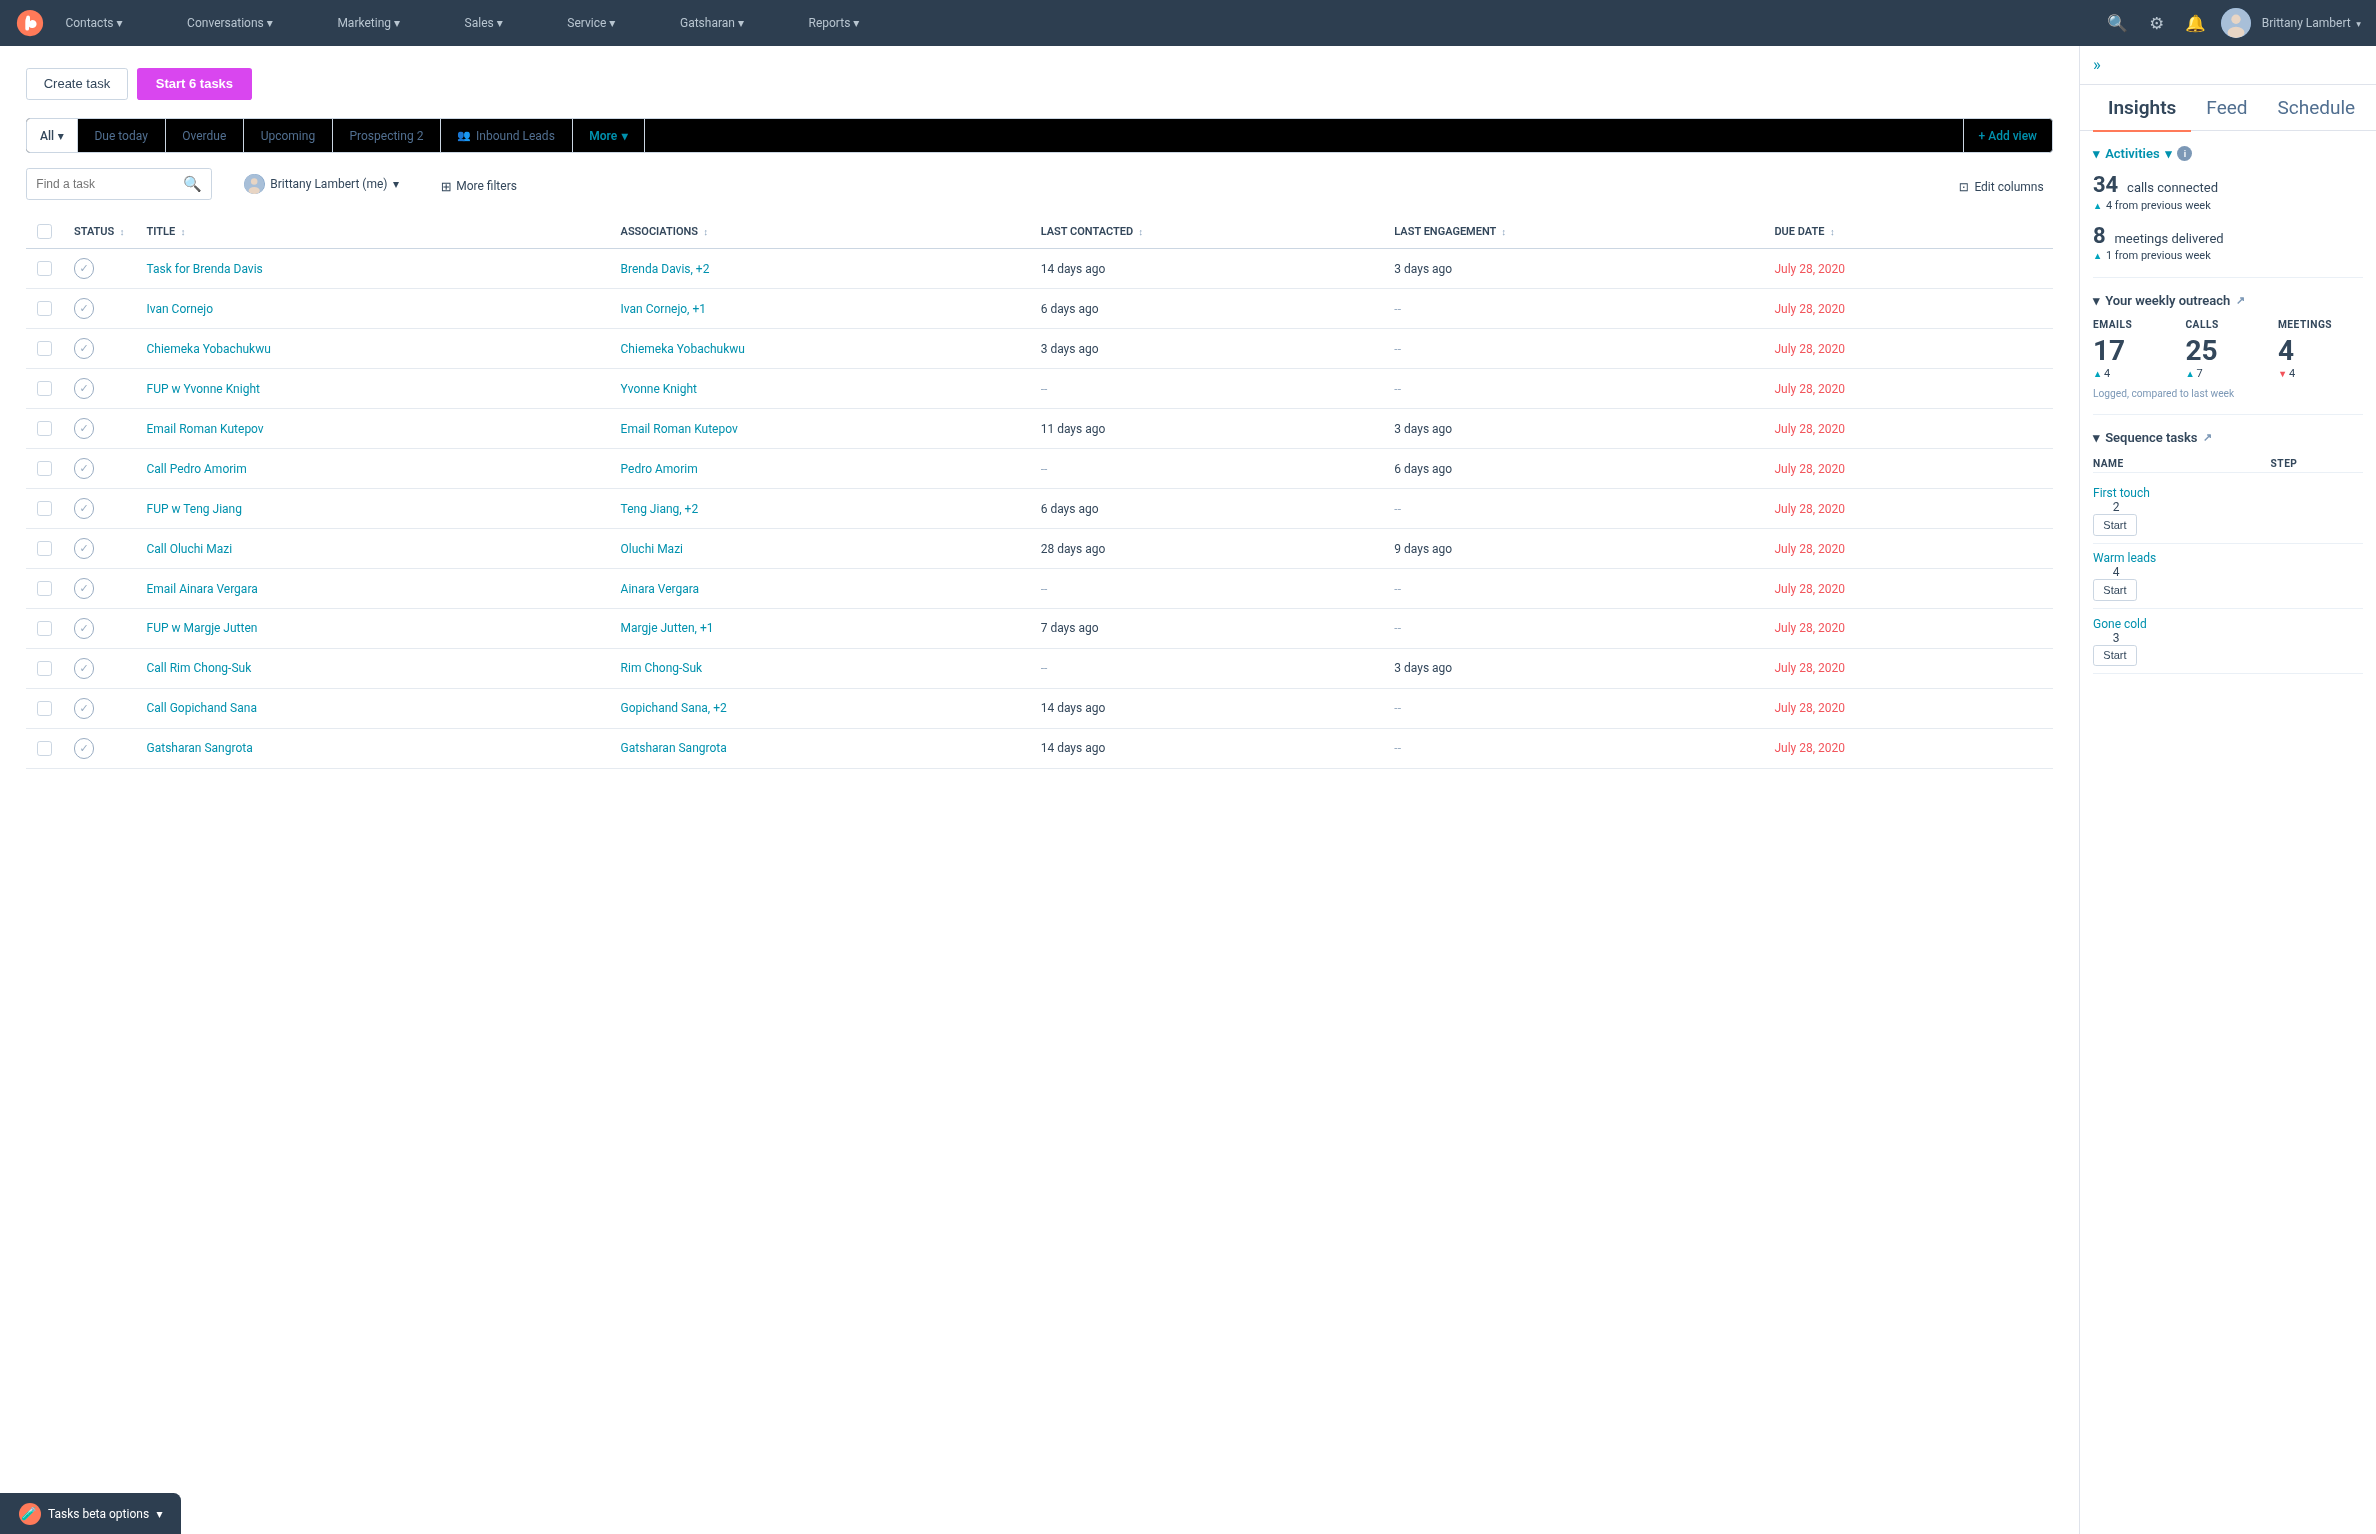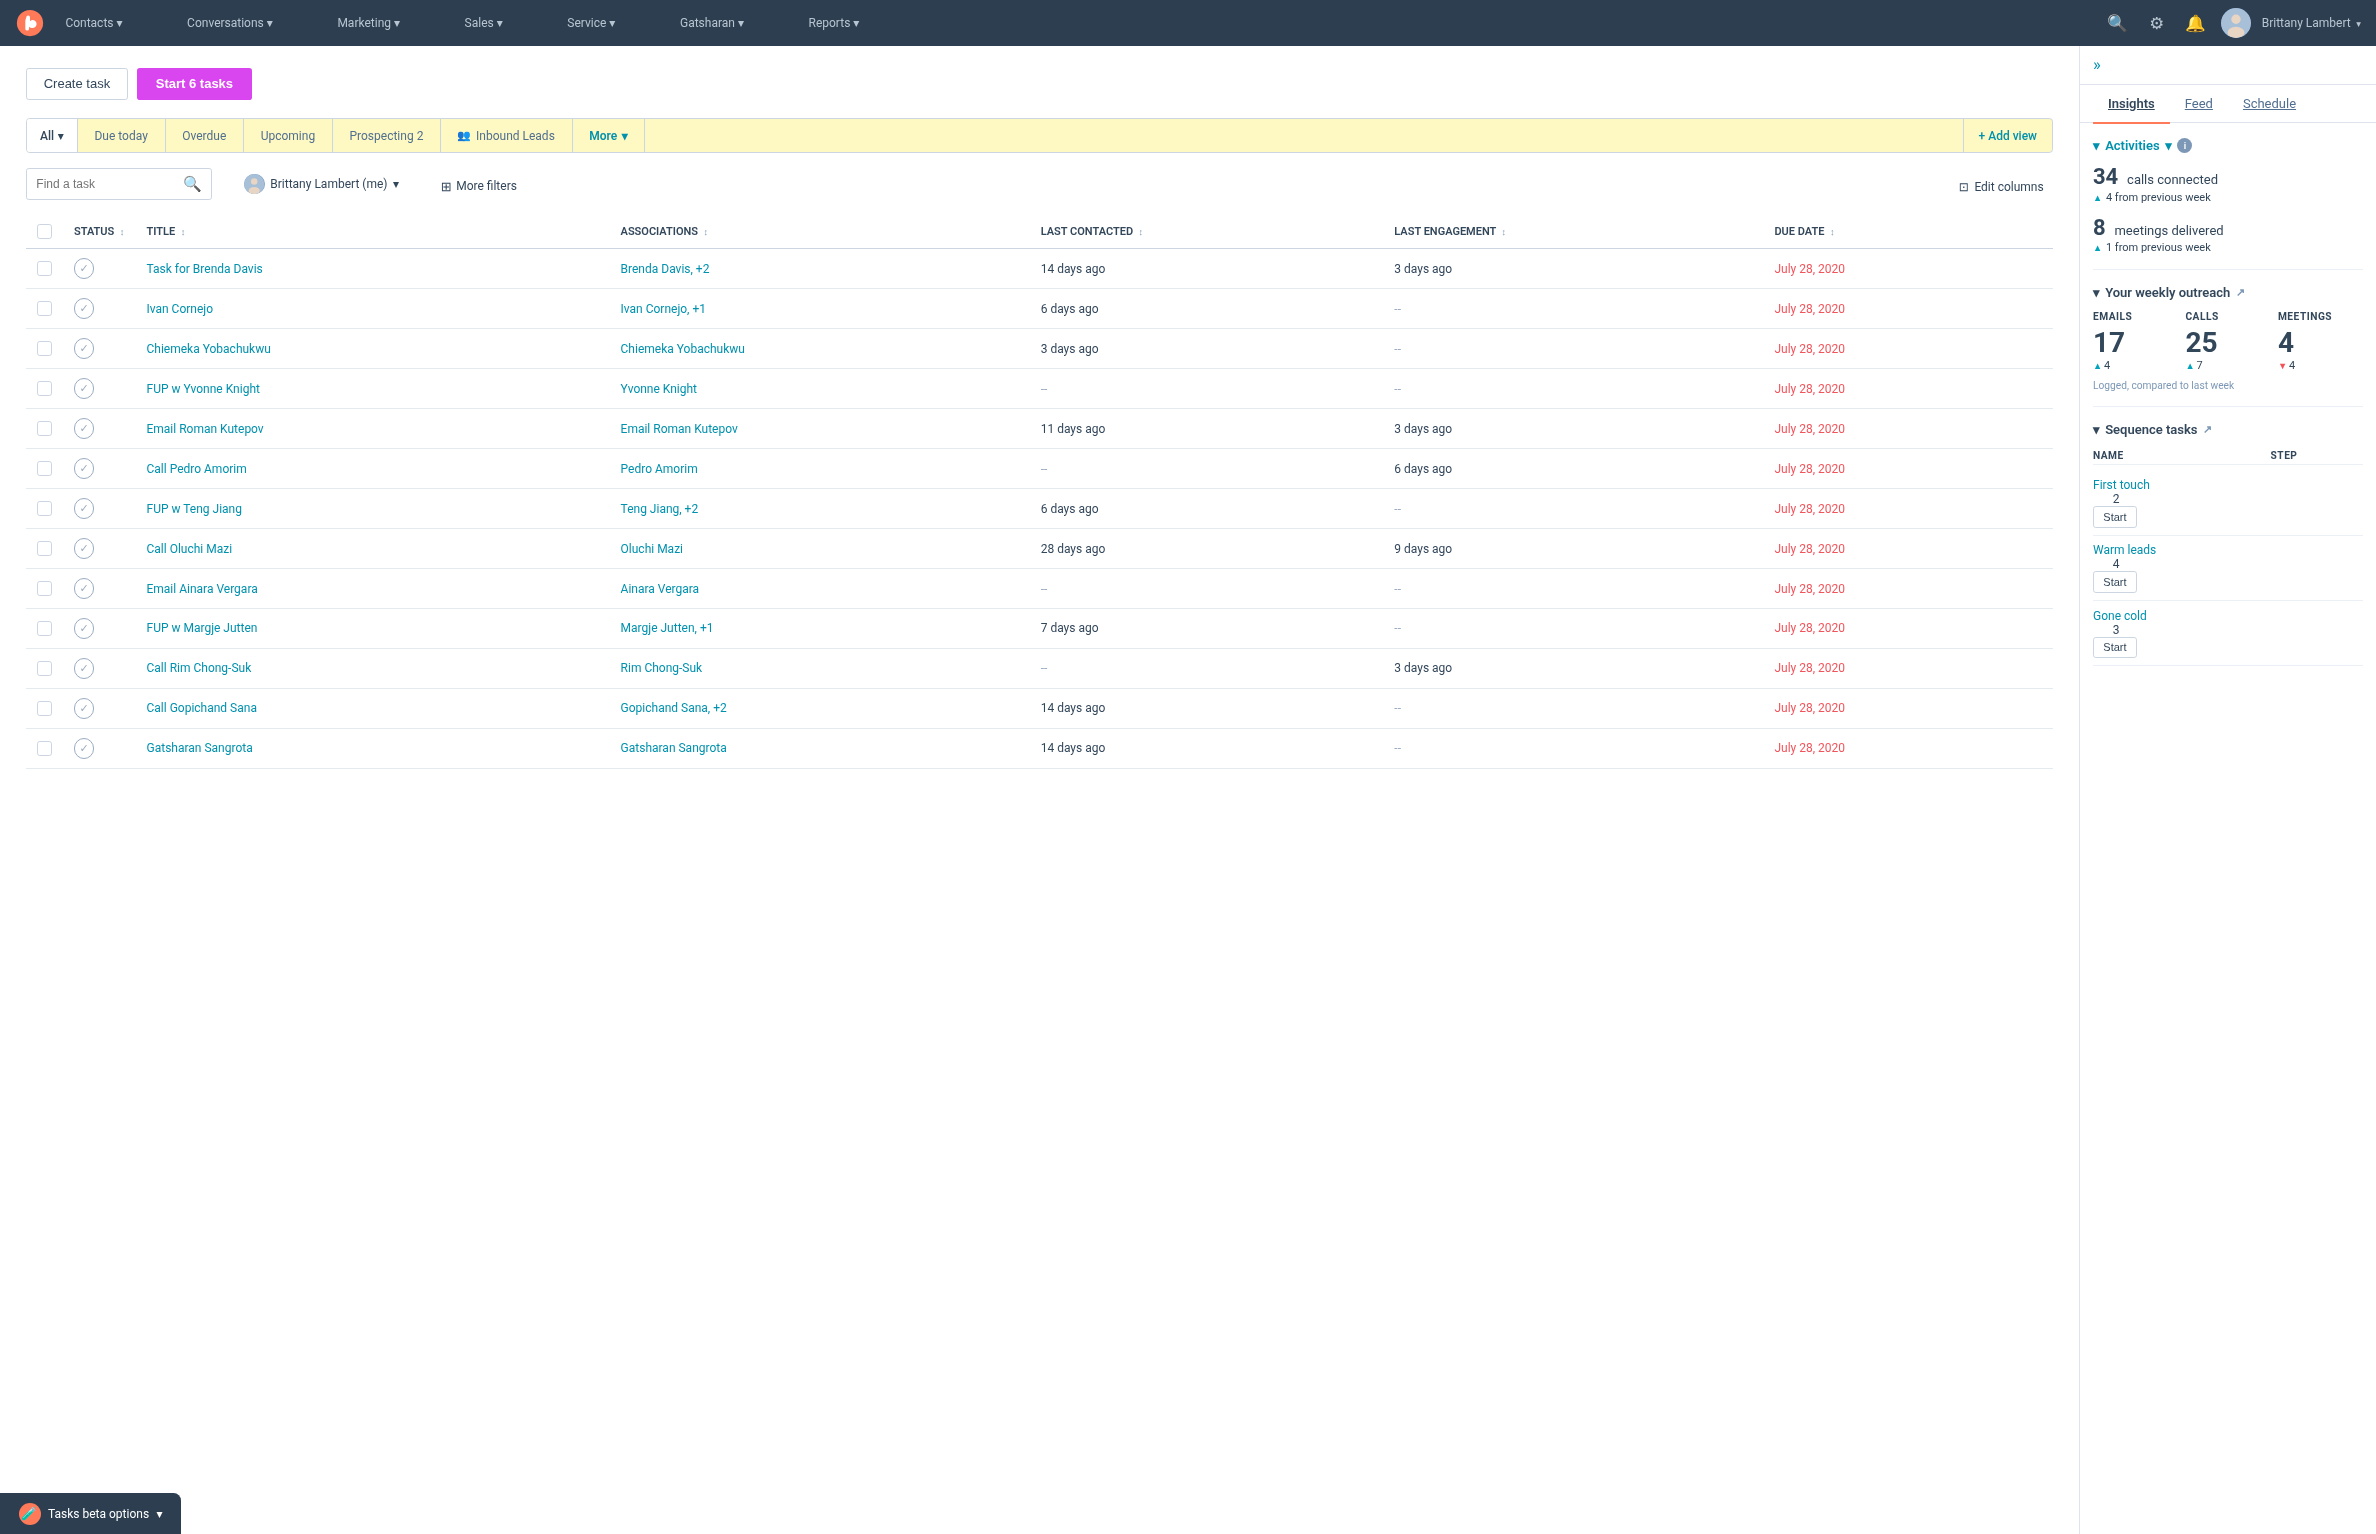--- a/index.html
+++ b/index.html
@@ -112,21 +112,21 @@
       cursor: pointer;
     }
 
     
     .tabs-bar {
       display: flex;
       align-items: center;
       border: 0.9px solid #cbd6e2;
       border-radius: 3.7px;
       margin-bottom: 15px;
-      background: #fef9c3;
+      background: #000000;
       overflow: hidden;
     }
     .tab-item {
       padding: 9.3px 16.7px;
       font-size: 12px;
       color: #516f90;
       cursor: pointer;
       border-right: 0.9px solid #cbd6e2;
       white-space: nowrap;
       display: flex;
@@ -302,26 +302,25 @@
       cursor: pointer;
       border-bottom: 0.9px solid #dfe3eb;
     }
     .panel-tabs {
       display: flex;
       border-bottom: 1.9px solid #dfe3eb;
       padding: 0 13px;
     }
     .panel-tab {
       padding: 11px 15px;
-      font-size: 13px;
+      font-size: 19px;
       color: #516f90;
       cursor: pointer;
       border-bottom: 2.8px solid transparent;
       margin-bottom: -1.9px;
-      text-decoration: underline;
     }
     .panel-tab.active {
       color: #33475b;
       font-weight: 600;
       border-bottom-color: #ff7a59;
     }
     .panel-body { padding: 15px 13px; flex: 1; }
 
     
     .section-header {

